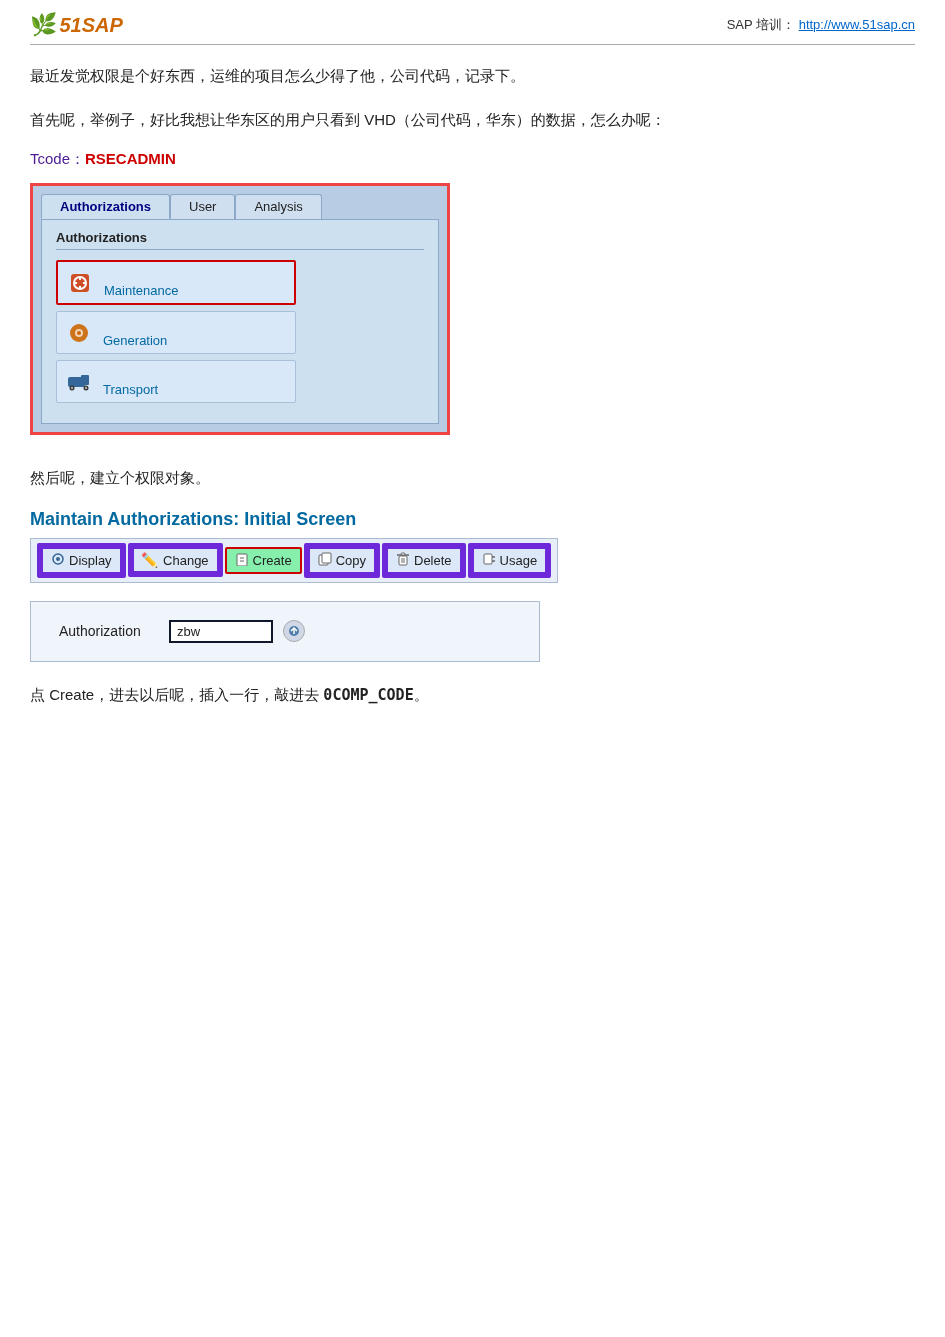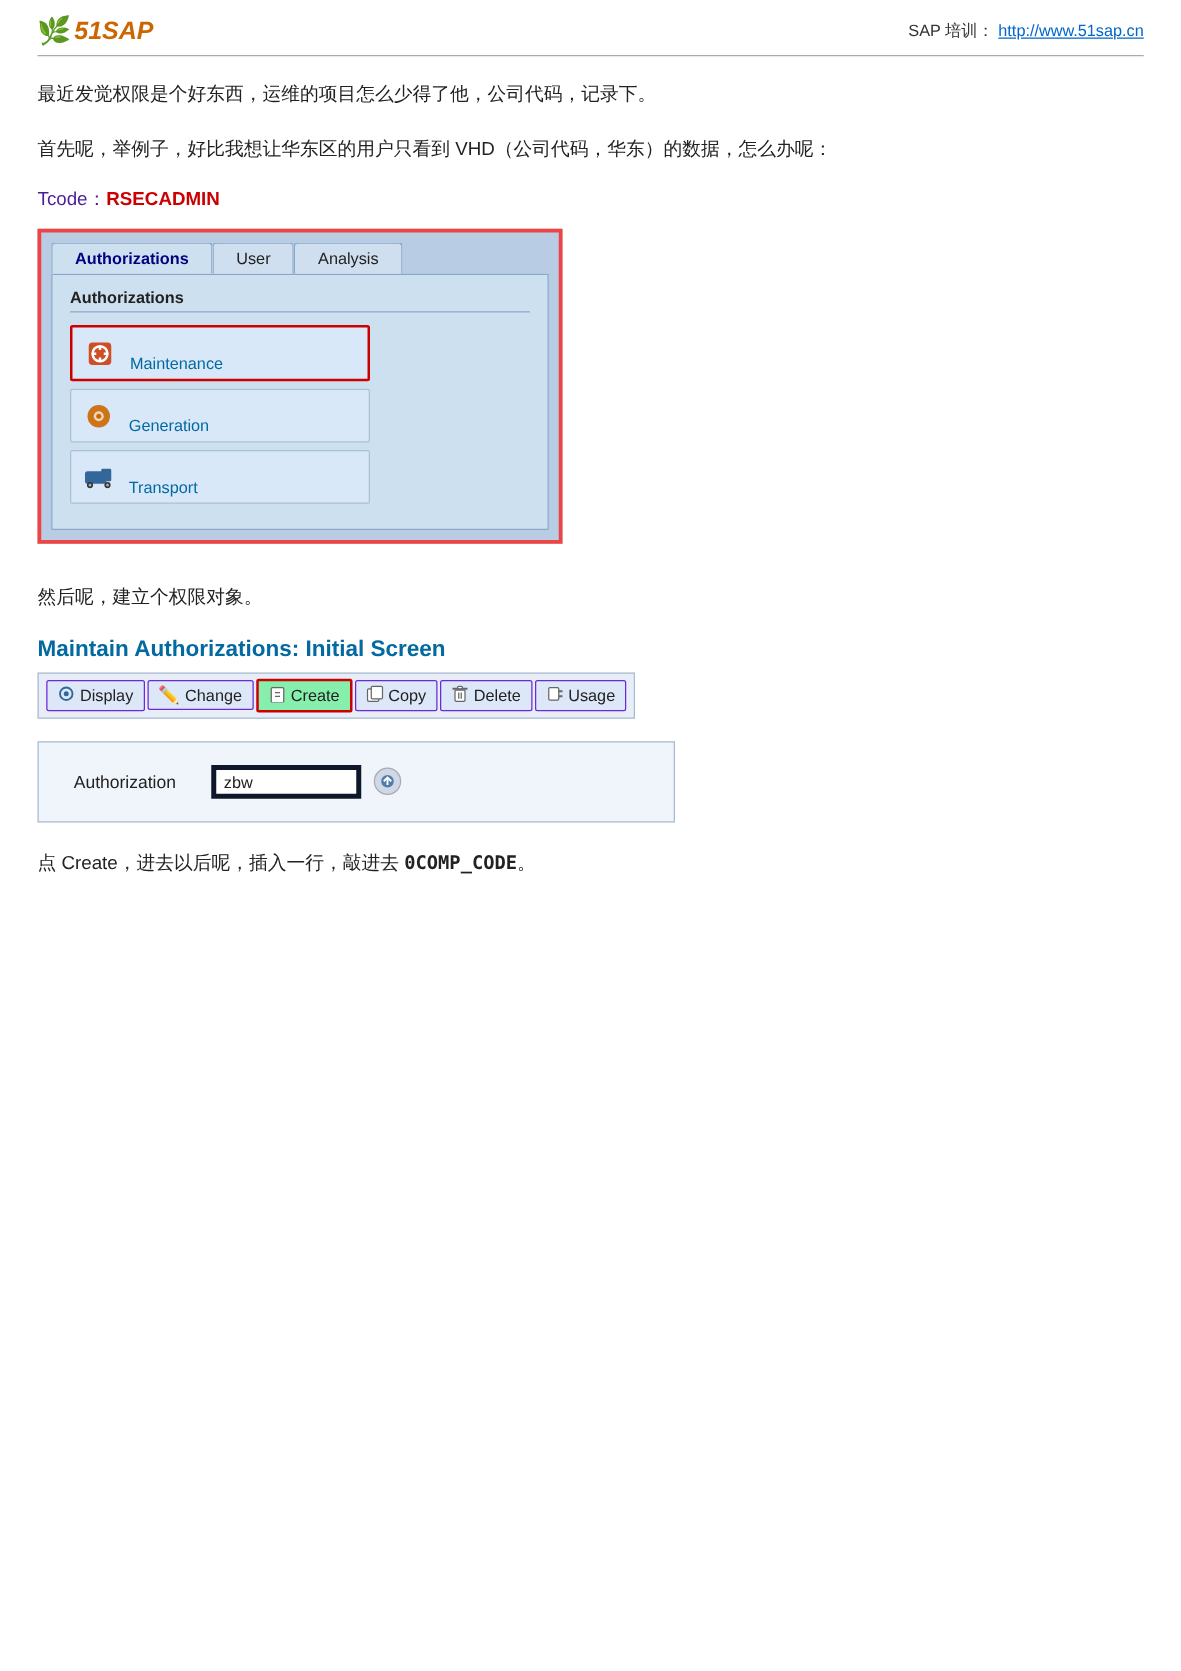--- a/index.html
+++ b/index.html
@@ -148,21 +148,21 @@
       padding: 4px 6px;
       margin-bottom: 18px;
       gap: 2px;
     }
     .toolbar-btn {
       display: inline-flex;
       align-items: center;
       padding: 3px 8px;
       font-size: 13px;
       background: #dce8f8;
-      border: 1px solid #6d28d9;
+      border: 6px solid #6d28d9;
       cursor: pointer;
       color: #222;
       border-radius: 2px;
       gap: 4px;
     }
     .toolbar-btn.highlighted {
       border: 2px solid #cc0000;
       background: #86efac;
     }
     .toolbar-btn-icon {
@@ -181,25 +181,25 @@
       display: flex;
       align-items: center;
       gap: 10px;
     }
     .auth-input-label {
       font-size: 14px;
       color: #222;
       width: 100px;
     }
     .auth-input-field {
-      border: 4px solid #0f172a;
+      border: 2px solid #0f172a;
       background: #ffffff;
       padding: 2px 6px;
       font-size: 13px;
-      width: 120px;
+      width: 104px;
       color: #222;
     }
     .auth-input-btn {
       width: 22px;
       height: 22px;
       background: #d0d8e8;
       border: 1px solid #aaa;
       border-radius: 50%;
       display: flex;
       align-items: center;

